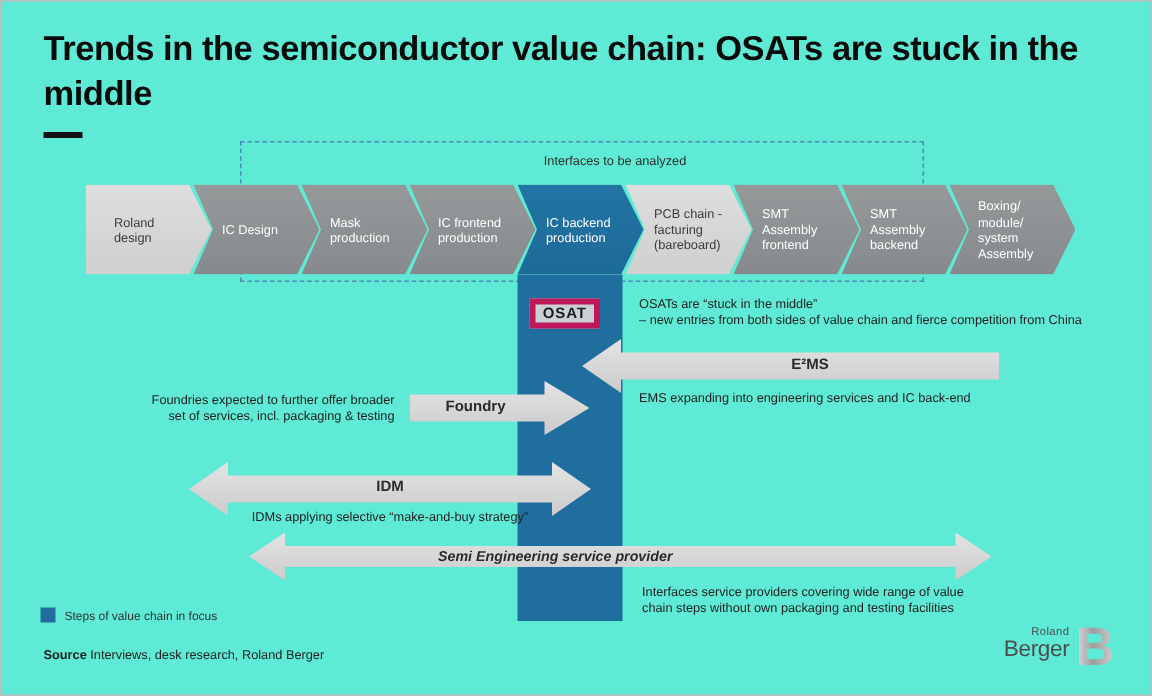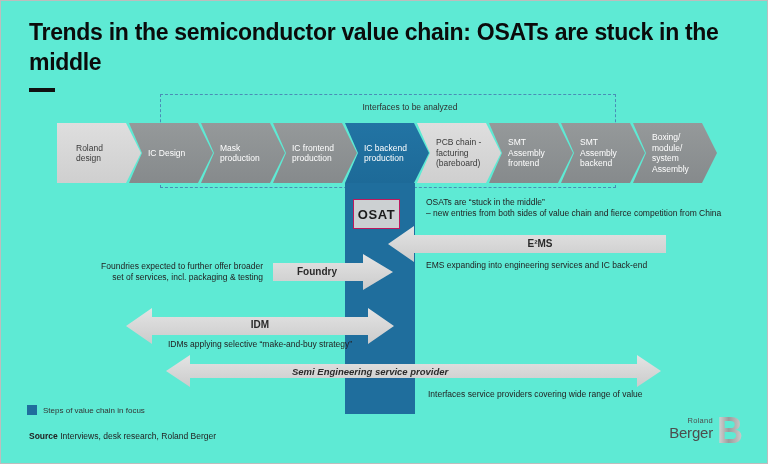--- a/index.html
+++ b/index.html
@@ -14,21 +14,21 @@
 
   .chev{position:absolute;top:122px;width:84px;height:60px;display:flex;align-items:center;}
   .chev span{display:block;padding-left:19px;padding-right:13px;font-size:8.5px;line-height:10.5px;}
   .chev.gray{background:linear-gradient(180deg,#95999a,#868a8c);clip-path:polygon(0 0,69px 0,84px 50%,69px 100%,0 100%,13px 50%);color:#fff;}
   .chev.light{background:linear-gradient(180deg,#dedede,#cfcfcf);clip-path:polygon(0 0,69px 0,84px 50%,69px 100%,0 100%,13px 50%);color:#3a3a3a;}
   .chev.blue{background:linear-gradient(180deg,#2274a4,#1d6a98);clip-path:polygon(0 0,69px 0,84px 50%,69px 100%,0 100%,13px 50%);color:#fff;}
   .chev.first{clip-path:polygon(0 0,69px 0,84px 50%,69px 100%,0 100%);}
 
   .focus-band{position:absolute;left:344px;top:182px;width:70px;height:231px;background:#1f6e9d;}
 
-  .osat-tag{position:absolute;left:352px;top:198px;width:47px;height:30px;background:#ccd0d2;border:1px solid #be185d;color:#1b1b1b;font-size:13px;font-weight:700;letter-spacing:0.6px;display:flex;align-items:center;justify-content:center;}
+  .osat-tag{position:absolute;left:352px;top:198px;width:47px;height:20px;background:#ccd0d2;border:4px solid #be185d;color:#1b1b1b;font-size:10px;font-weight:700;letter-spacing:0.6px;display:flex;align-items:center;justify-content:center;}
 
   .note{position:absolute;font-size:8.5px;line-height:10.5px;color:#222;}
   .note div{white-space:nowrap;}
 
   .arrow{position:absolute;background:linear-gradient(180deg,#e4e4e4,#cbcbcb);}
   .arrow.e2ms{left:387px;top:225px;width:278px;height:36px;clip-path:polygon(0 50%,26px 0,26px 25%,100% 25%,100% 75%,26px 75%,26px 100%);}
   .arrow.foundry{left:272px;top:253px;width:120px;height:36px;clip-path:polygon(0 25%,calc(100% - 30px) 25%,calc(100% - 30px) 0,100% 50%,calc(100% - 30px) 100%,calc(100% - 30px) 75%,0 75%);}
   .arrow.idm{left:125px;top:307px;width:268px;height:36px;clip-path:polygon(0 50%,26px 0,26px 25%,calc(100% - 26px) 25%,calc(100% - 26px) 0,100% 50%,calc(100% - 26px) 100%,calc(100% - 26px) 75%,26px 75%,26px 100%);}
   .arrow.semi{left:165px;top:354px;width:495px;height:32px;clip-path:polygon(0 50%,24px 0,24px 28%,calc(100% - 24px) 28%,calc(100% - 24px) 0,100% 50%,calc(100% - 24px) 100%,calc(100% - 24px) 72%,24px 72%,24px 100%);}
 
@@ -119,20 +119,21 @@
   <div class="arrow idm"></div>
   <div class="arrow-label lbl-idm">IDM</div>
   <div class="note idm-note">
     <div>IDMs applying selective “make-and-buy strategy”</div>
   </div>
 
   <div class="arrow semi"></div>
   <div class="arrow-label lbl-semi">Semi Engineering service provider</div>
   <div class="note semi-note">
     <div>Interfaces service providers covering wide range of value</div>
+    <div>chain steps without own packaging and testing facilities</div>
   </div>
 
   <div class="legend">
     <div class="legend-swatch"></div>
     <div class="legend-label">Steps of value chain in focus</div>
   </div>
 
   <div class="source">
     <b>Source</b>
     <span>Interviews, desk research, Roland Berger</span>

